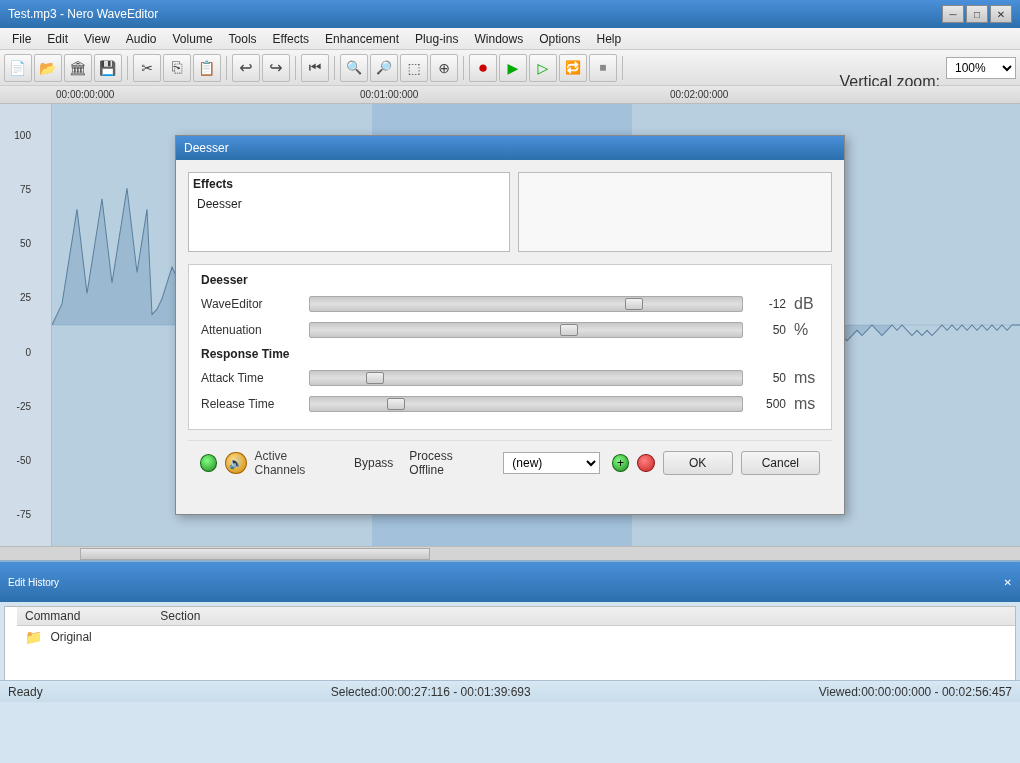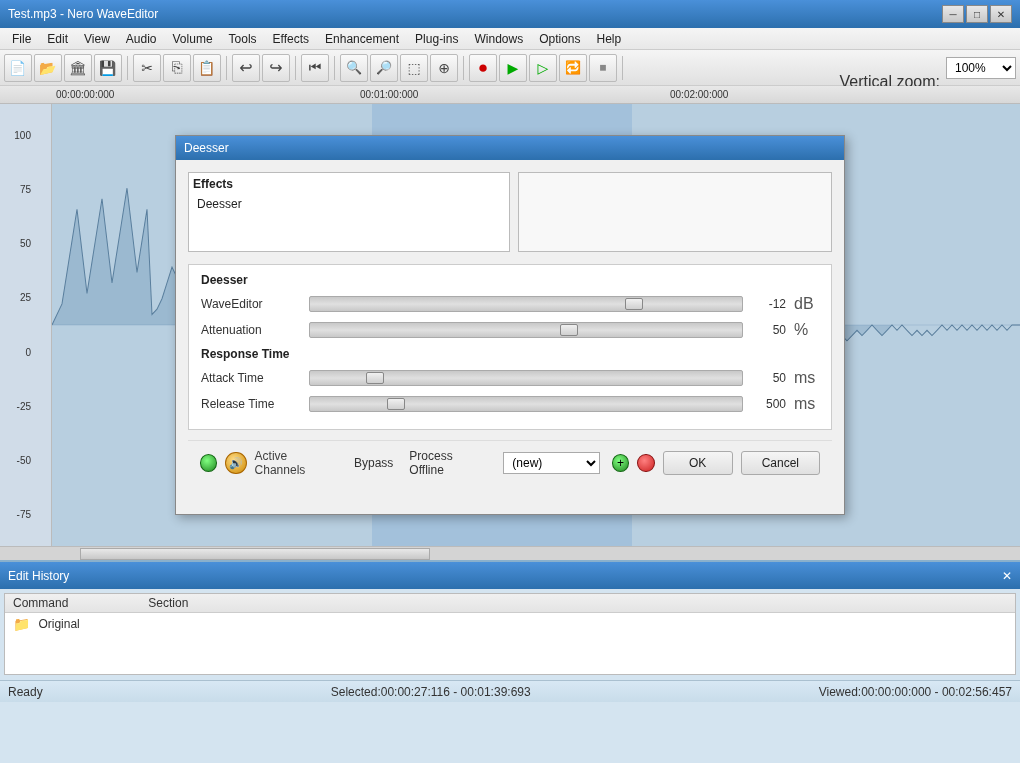--- a/index.html
+++ b/index.html
@@ -310,33 +310,34 @@
     
     .edit-history {
       background: #d4e4f0;
       border-top: 2px solid #8ab0cc;
       height: 120px;
     }
     .edit-history-title {
       background: linear-gradient(to bottom, #4a90d9, #2c6fad);
       color: white;
       padding: 3px 8px;
-      font-size: 12px;
+      font-size: 10px;
       display: flex;
       align-items: center;
       justify-content: space-between;
-      height: 27px;
+      height: 40px;
     }
     .edit-history-body {
       display: flex;
       flex-direction: column;
       background: white;
       margin: 4px;
       border: 1px solid #bbb;
       height: 82px;
+      padding-left: 12px;
     }
     .history-header {
       display: flex;
       background: linear-gradient(to bottom, #f0f0f0, #e4e4e4);
       border-bottom: 1px solid #ccc;
       padding: 2px 8px;
       gap: 80px;
     }
     .history-col-header { font-size: 12px; color: #333; font-weight: normal; }
     .history-row {

